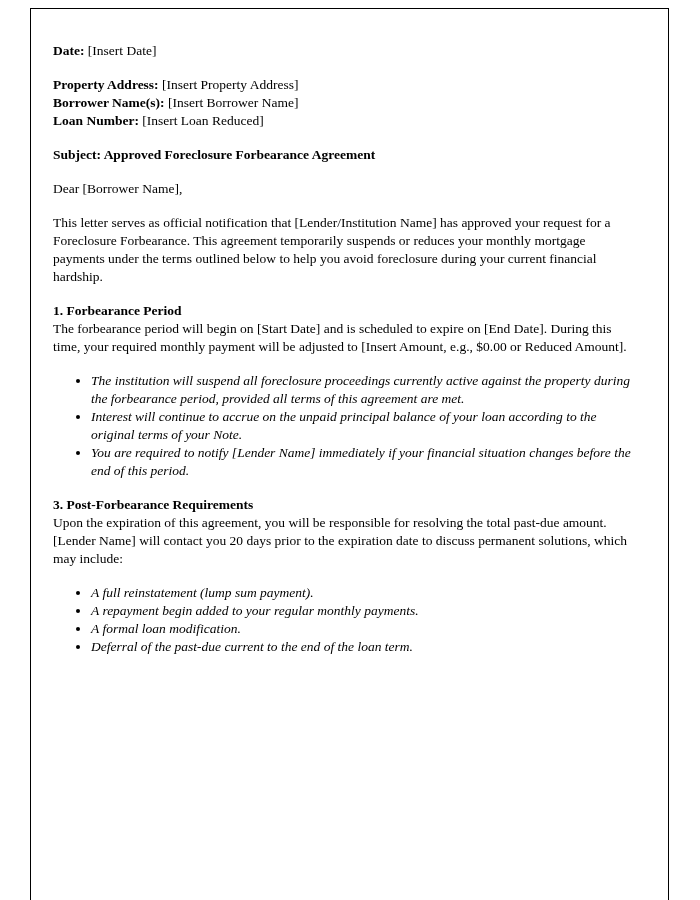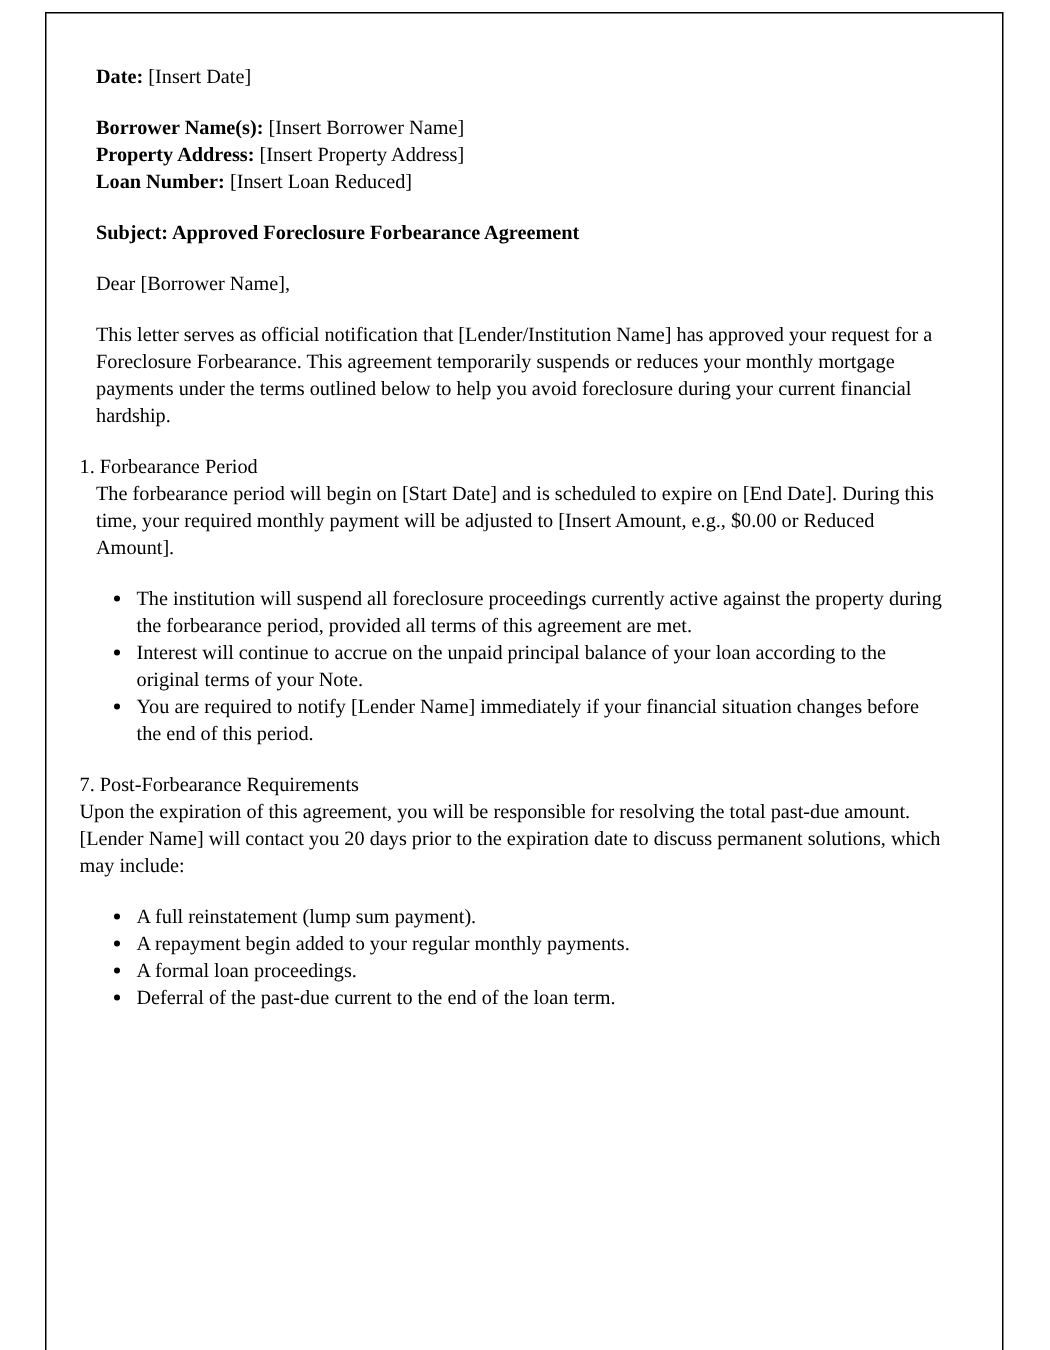--- a/index.html
+++ b/index.html
@@ -21,40 +21,40 @@
     left: 30px;
     top: 8px;
     width: 639px;
     height: 1150px; 
     box-sizing: border-box;
     border: 1px solid #000000;
     background: #ffffff;
     padding: 33px 37px 40px 22px;
   }
   p, .line { margin: 0; }
-  .block { margin: 0 0 16px 11px; }
+  .block { margin: 0 0 16px 0; }
   b, .bold { font-weight: bold; }
-  .heading { font-weight: normal; margin: 0; }
+  .heading { font-weight: bold; margin: 0; }
   ul.bullets {
     margin: 16px 0 16px 0;
     padding: 0 0 0 38px;
     list-style-type: disc;
   }
-  ul.bullets li { margin: 0; padding: 0; }
+  ul.bullets li { margin: 0; padding: 0; font-style: italic; }
 </style>
 </head>
 <body>
 
 <div class="page">
 
   <p class="line block"><b>Date:</b> <span>[Insert Date]</span></p>
 
   <div class="block">
+    <div class="line"><b>Property Address:</b> <span>[Insert Property Address]</span></div>
     <div class="line"><b>Borrower Name(s):</b> <span>[Insert Borrower Name]</span></div>
-    <div class="line"><b>Property Address:</b> <span>[Insert Property Address]</span></div>
     <div class="line"><b>Loan Number:</b> <span>[Insert Loan Reduced]</span></div>
   </div>
 
   <p class="bold block">Subject: Approved Foreclosure Forbearance Agreement</p>
 
   <p class="block">Dear [Borrower Name],</p>
 
   <p class="block">This letter serves as official notification that [Lender/Institution Name] has approved your request for a Foreclosure Forbearance. This agreement temporarily suspends or reduces your monthly mortgage payments under the terms outlined below to help you avoid foreclosure during your current financial hardship.</p>
 
   <section>
@@ -64,26 +64,26 @@
 
   <section>
     <ul class="bullets">
       <li>The institution will suspend all foreclosure proceedings currently active against the property during the forbearance period, provided all terms of this agreement are met.</li>
       <li>Interest will continue to accrue on the unpaid principal balance of your loan according to the original terms of your Note.</li>
       <li>You are required to notify [Lender Name] immediately if your financial situation changes before the end of this period.</li>
     </ul>
   </section>
 
   <section>
-    <p class="heading">7. Post-Forbearance Requirements</p>
+    <p class="heading">3. Post-Forbearance Requirements</p>
     <p>Upon the expiration of this agreement, you will be responsible for resolving the total past-due amount. [Lender Name] will contact you 20 days prior to the expiration date to discuss permanent solutions, which may include:</p>
     <ul class="bullets">
       <li>A full reinstatement (lump sum payment).</li>
       <li>A repayment begin added to your regular monthly payments.</li>
-      <li>A formal loan proceedings.</li>
+      <li>A formal loan modification.</li>
       <li>Deferral of the past-due current to the end of the loan term.</li>
     </ul>
   </section>
 
   <section>
   </section>
 
 </div>
 
 </body></html>

